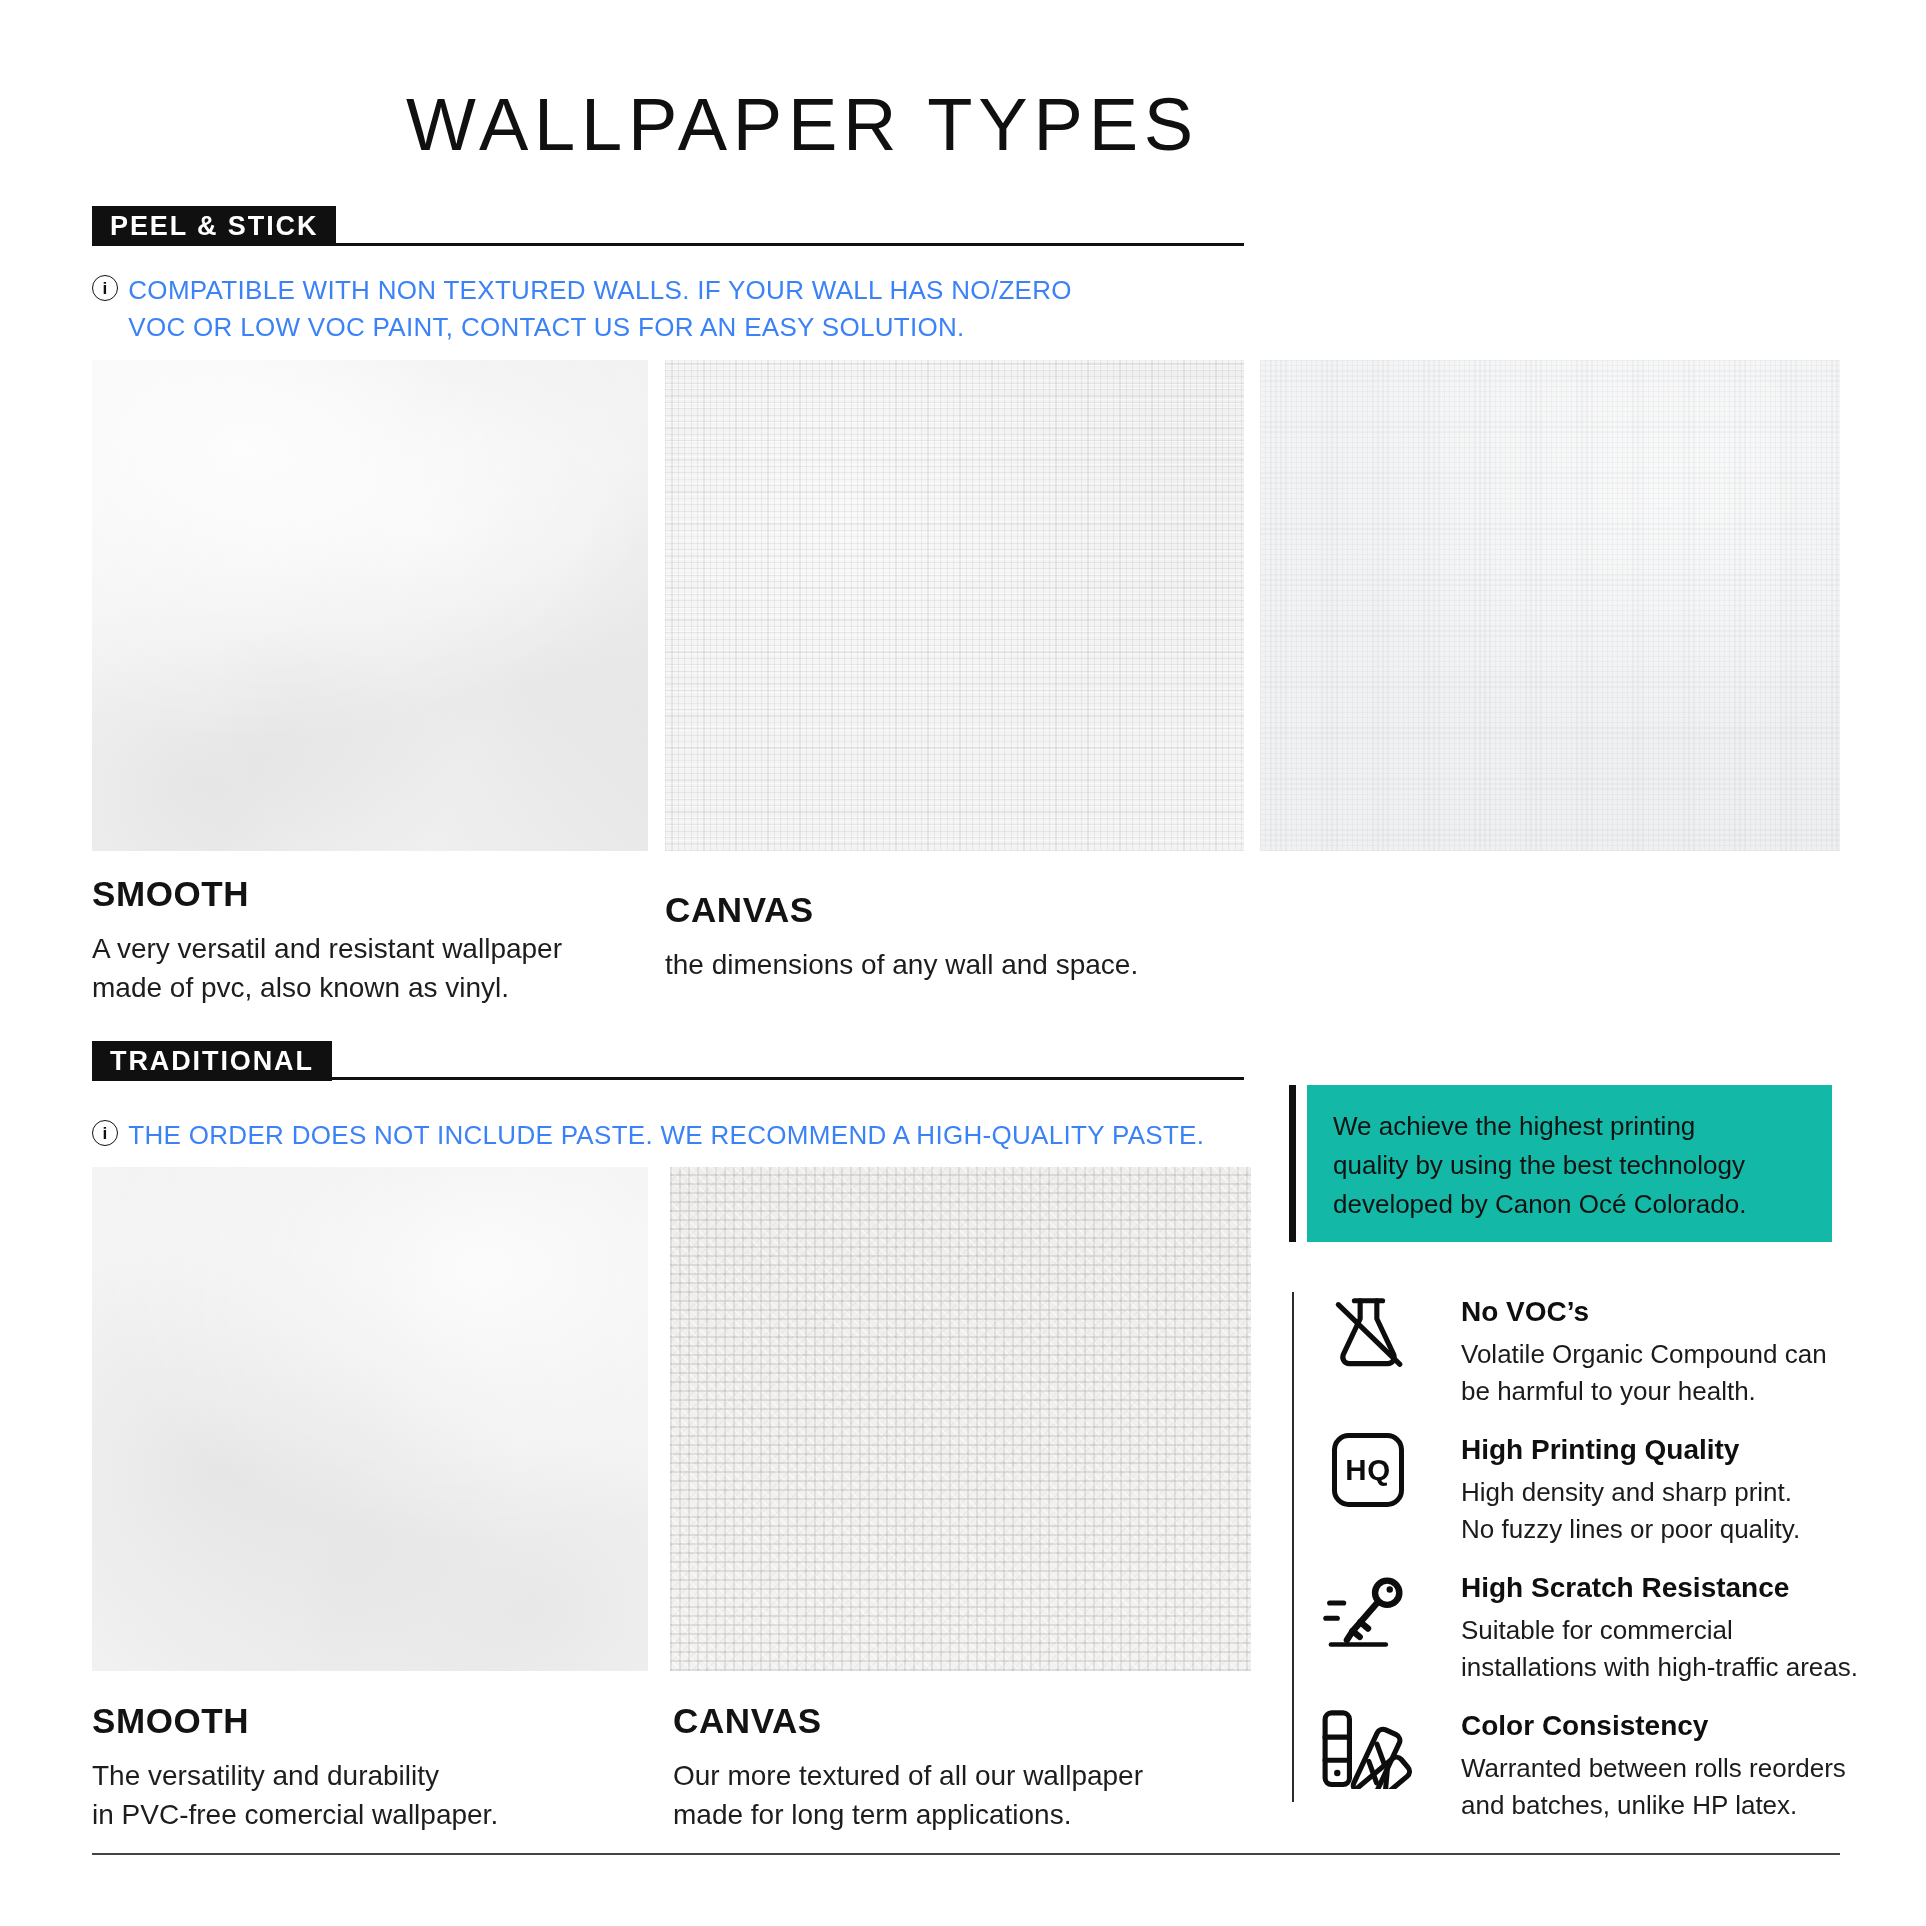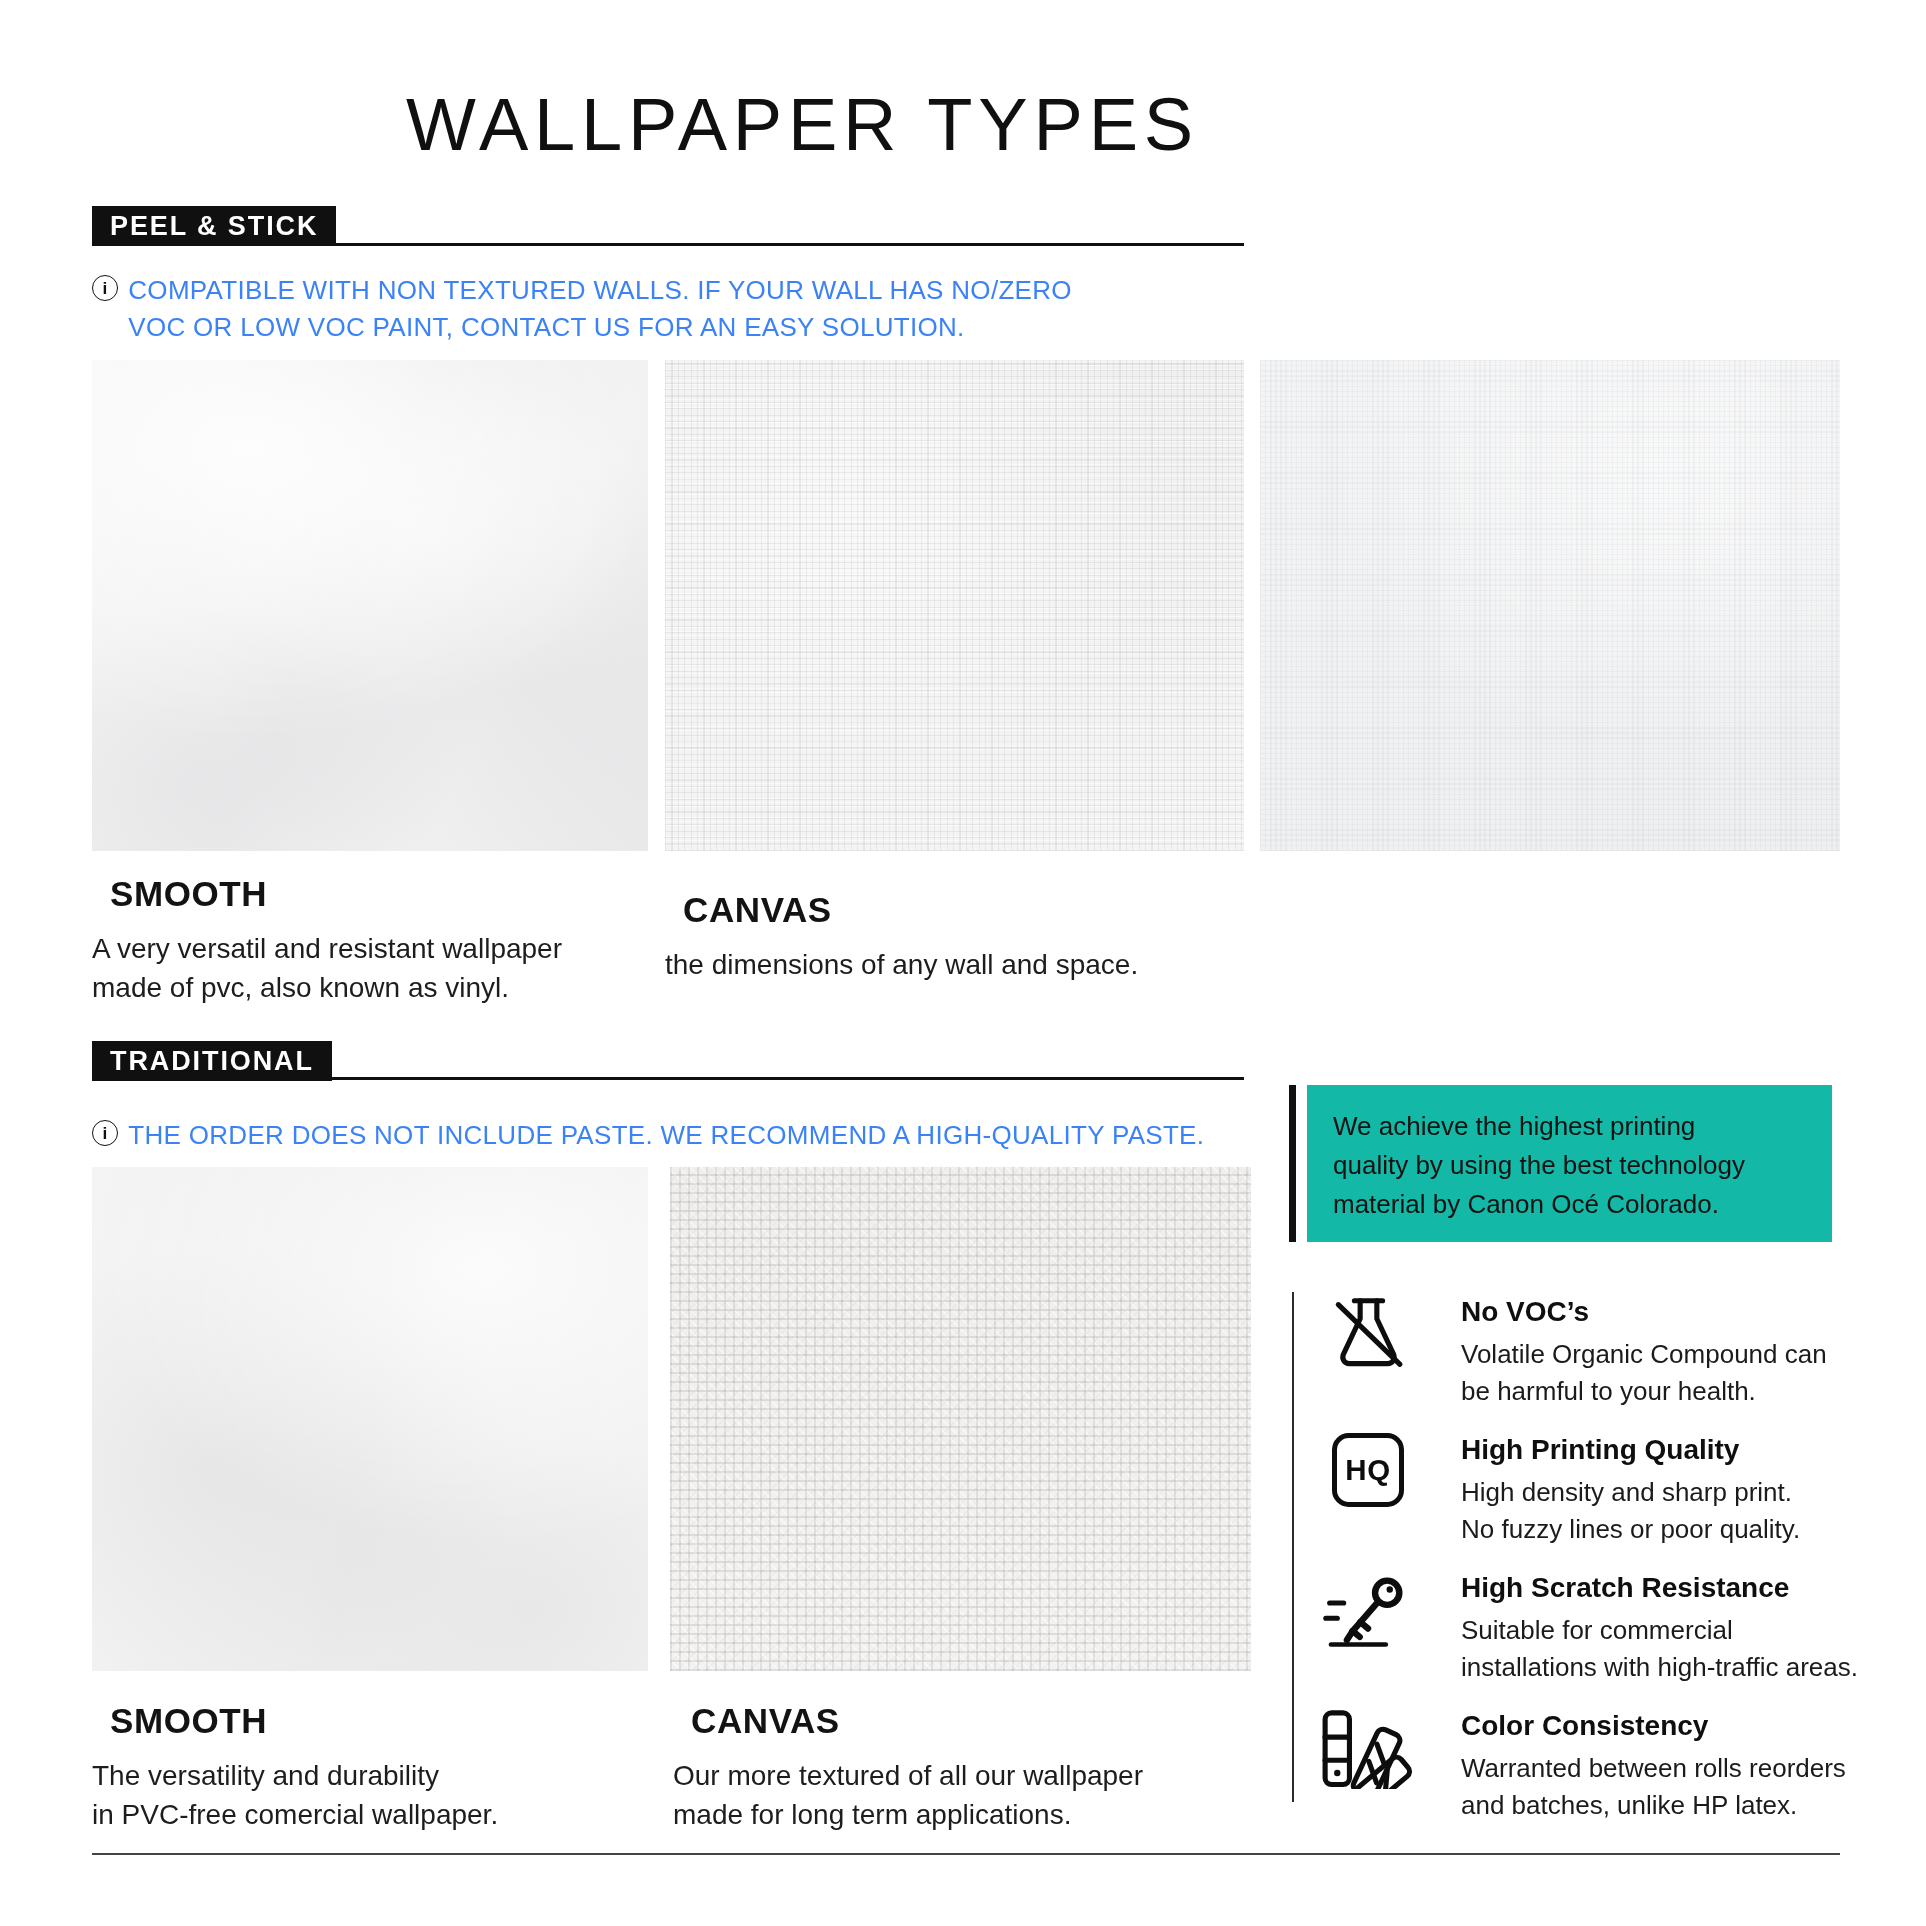--- a/index.html
+++ b/index.html
@@ -88,21 +88,21 @@
       linear-gradient(180deg,#efeeec,#f3f2f0);
   }
 
   
   .caption { position:absolute; width:565px; }
   .cap-peel-smooth { left:92px; top:874px; }
   .cap-peel-canvas { left:665px; top:890px; }
   .cap-peel-fabric { left:1264px; top:871px; }
   .cap-trad-smooth { left:92px; top:1701px; }
   .cap-trad-canvas { left:673px; top:1701px; }
-  .cap-title { font-size:35px; font-weight:600; letter-spacing:0.6px; color:#131313; margin-bottom:15.4px;margin-left:18px; }
+  .cap-title { font-size:35px; font-weight:600; letter-spacing:0.6px; color:#131313; margin-bottom:15.4px; }
   .cap-desc { font-size:28px; line-height:39px; color:#1d1d1d; }
   .cap-desc span { display:block; }
 
   
   .callout-bar { position:absolute; left:1289px; top:1085px; width:7px; height:157px; background:#101010; }
   .callout-box {
     position:absolute; left:1307px; top:1085px; width:525px; height:157px;
     background:#14b8a6; padding:22px 0 0 26px;
   }
   .callout-text { font-size:26px; line-height:39px; color:#121212; }
@@ -194,21 +194,21 @@
       <span>Our more textured of all our wallpaper</span>
       <span>made for long term applications.</span>
     </div>
   </div>
 
   <div class="callout-bar"></div>
   <div class="callout-box">
     <div class="callout-text">
       <span>We achieve the highest printing</span>
       <span>quality by using the best technology</span>
-      <span>material by Canon Océ Colorado.</span>
+      <span>developed by Canon Océ Colorado.</span>
     </div>
   </div>
   <div class="features-rule"></div>
 
   <div class="features">
 
     <div class="feature">
       <div class="feature-icon-cell">
         <svg class="glyph" width="77" height="77" viewBox="0 0 120 120">
           <g fill="none" stroke="#0d0d0d" stroke-width="8" stroke-linecap="round" stroke-linejoin="round">

